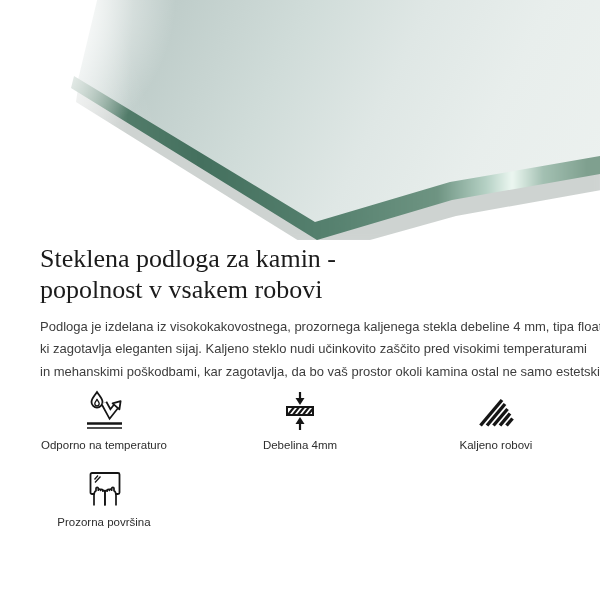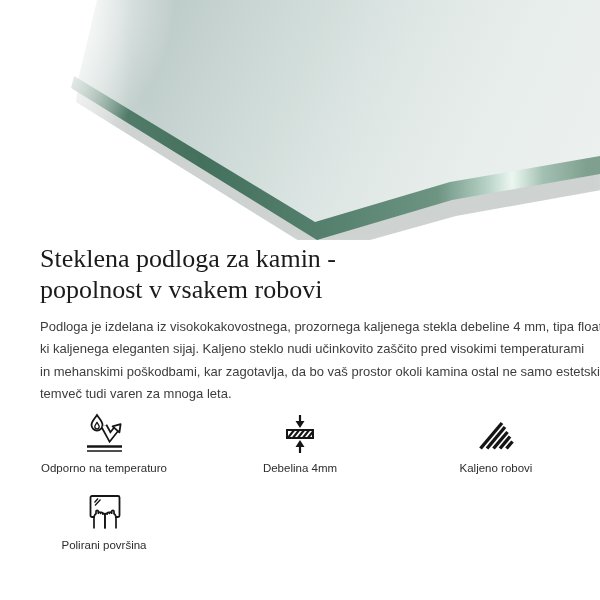--- a/index.html
+++ b/index.html
@@ -72,23 +72,22 @@
     </div>
   </div>
 
   <h1 class="title">
     <span>Steklena podloga za kamin -</span>
     <span>popolnost v vsakem robovi</span>
   </h1>
 
   <div class="desc">
     <div>Podloga je izdelana iz visokokakovostnega, prozornega kaljenega stekla debeline 4 mm, tipa float,</div>
-    <div>ki kaljenega eleganten sijaj. Kaljeno steklo nudi učinkovito zaščito pred visokimi temperaturami</div>
+    <div>ki zagotavlja eleganten sijaj. Kaljeno steklo nudi učinkovito zaščito pred visokimi temperaturami</div>
     <div>in mehanskimi poškodbami, kar zagotavlja, da bo vaš prostor okoli kamina ostal ne samo estetski,</div>
-    <div>temveč tudi varen za mnoga leta.</div>
   </div>
 
   <div class="features">
 
     <div class="feature">
       <div class="icon-box">
         <svg width="44" height="44" viewBox="0 0 44 44" fill="none">
           <path d="M15 3 C12 7.5 9.5 9.5 9.5 13 A5.5 5.5 0 0 0 20.5 13 C20.5 9.5 18 7.5 15 3 Z" stroke="#151515" stroke-width="1.8"></path>
           <path d="M15 10.5 C13.6 12.4 12.8 13.2 12.8 14.6 A2.2 2.2 0 0 0 17.2 14.6 C17.2 13.2 16.4 12.4 15 10.5 Z" stroke="#151515" stroke-width="1.3"></path>
           <polyline points="22,14 28,25 34,17.4" stroke="#151515" stroke-width="7"></polyline>
@@ -146,17 +145,17 @@
         <svg width="44" height="44" viewBox="0 0 44 44" fill="none">
           <rect x="8.5" y="7" width="29" height="21" rx="1.5" stroke="#151515" stroke-width="1.8"></rect>
           <path d="M12.5 13.5 L16 9.5 M13 16.5 L18.5 10.5" stroke="#151515" stroke-width="1.3"></path>
           <g id="hand">
             <path d="M12 39.5 L12 29.5 C12 26.8 12.8 25.4 14 24.8 L14 22.6 A1.15 1.15 0 0 1 16.3 22.6 L16.3 24.2 A1.15 1.15 0 0 1 18.6 24.2 L18.6 24.5 A1.15 1.15 0 0 1 20.9 24.7 L20.9 25.2 A1.05 1.05 0 0 1 22.9 25.8 L22.9 39.5 Z" fill="#ffffff"></path>
             <path d="M12 39.5 L12 29.5 C12 26.8 12.8 25.4 14 24.8 L14 22.6 A1.15 1.15 0 0 1 16.3 22.6 L16.3 24.2 A1.15 1.15 0 0 1 18.6 24.2 L18.6 24.5 A1.15 1.15 0 0 1 20.9 24.7 L20.9 25.2 A1.05 1.05 0 0 1 22.9 25.8 L22.9 39.5" stroke="#151515" stroke-width="1.7" stroke-linejoin="round"></path>
           </g>
           <use href="#hand" transform="matrix(-1,0,0,1,46,0)"></use>
         </svg>
       </div>
-      <div class="flabel">Polirani površina</div>
+      <div class="flabel">Prozorna površina</div>
     </div>
 
   </div>
 </div>
 
 </body></html>

